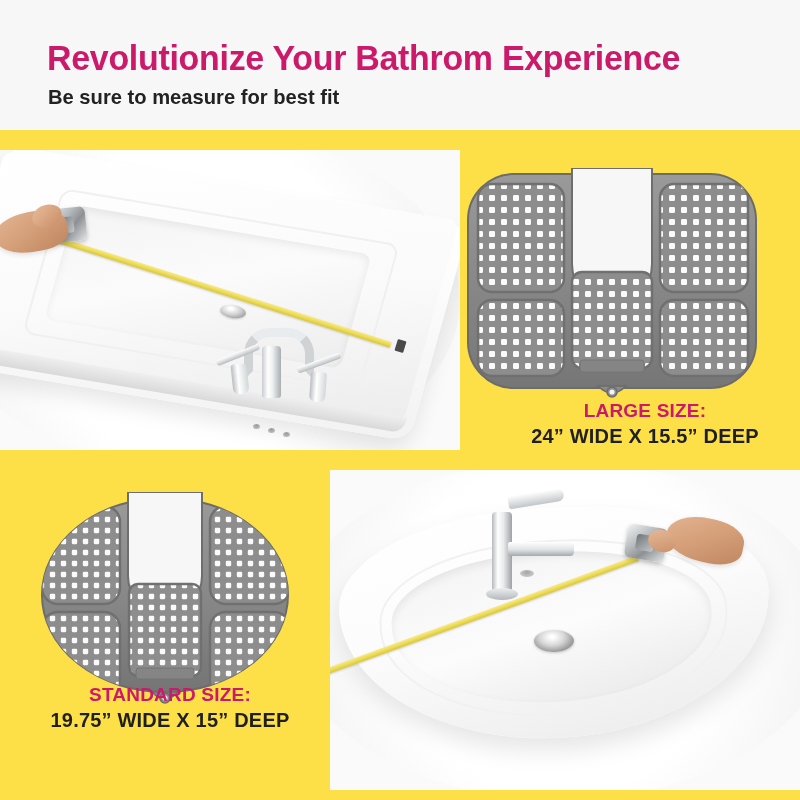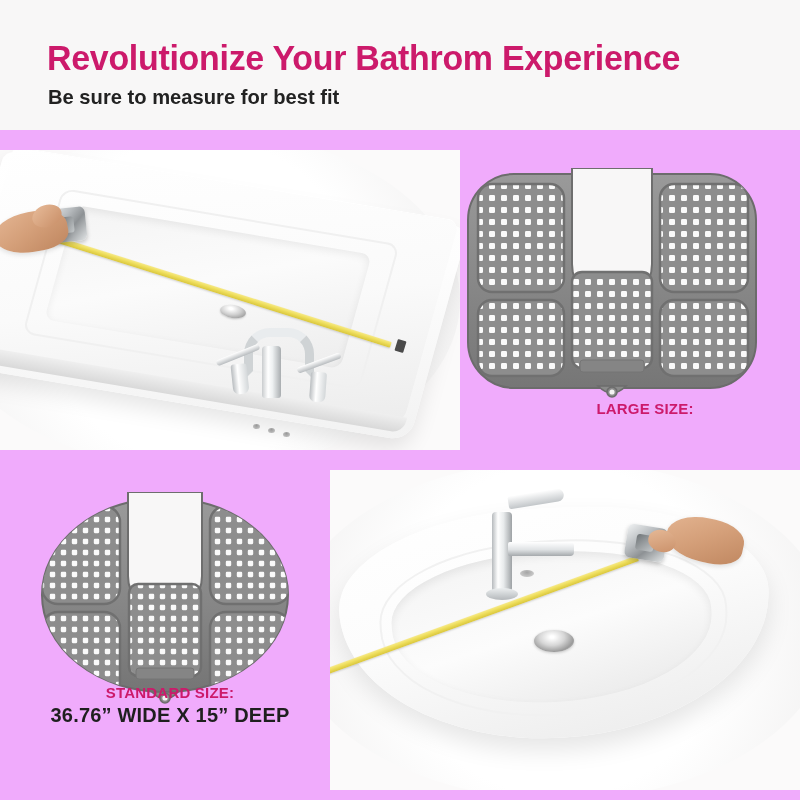--- a/index.html
+++ b/index.html
@@ -7,21 +7,21 @@
     padding: 0;
     background: #ffffff;
   }
   body {
     font-family: "Liberation Sans", sans-serif;
   }
   .page {
     position: relative;
     width: 800px;
     height: 800px;
-    background: #f0abfc;
+    background: #fde047;
     overflow: hidden;
   }
 
   
   .header {
     position: absolute;
     left: 0; top: 0;
     width: 800px;
     height: 130px;
     background: #f8f7f7;
@@ -279,21 +279,21 @@
     background: linear-gradient(180deg,#eceff0,#b4b8bb);
   }
 
   
   .mat { position: absolute; }
   .mat-svg { display: block; width: 100%; height: 100%; }
 
   
   .caption { position: absolute; text-align: center; }
   .caption .line1 {
-    font-size: 15px;
+    font-size: 19px;
     font-weight: 700;
     color: #cc1a6b;
     letter-spacing: 0.2px;
     white-space: nowrap;
   }
   .caption .line2 {
     font-size: 20px;
     font-weight: 700;
     color: #1f1f1f;
     letter-spacing: 0.2px;
@@ -377,20 +377,21 @@
       <g>
         <path d="M136,218 q14,14 28,0 Z" fill="#8a8a8a" stroke="#6c6c6c" stroke-width="1.6"></path>
         <circle cx="150" cy="224" r="5" fill="#8a8a8a" stroke="#6c6c6c" stroke-width="1.6"></circle>
         <circle cx="150" cy="224" r="2.6" fill="#f4f3f3"></circle>
       </g>
     </svg>
   </div>
 
   <div class="caption" id="caption-large">
     <div class="line1">LARGE SIZE:</div>
+    <div class="line2">24” WIDE X 15.5” DEEP</div>
   </div>
 
   <div class="mat" id="mat-standard" style="left:36px;top:492px;width:258px;height:216px;">
     <svg class="mat-svg" viewBox="0 0 258 216" xmlns="http://www.w3.org/2000/svg" aria-hidden="true">
       <defs>
         <pattern id="perfS" width="11" height="11" patternUnits="userSpaceOnUse">
           <rect width="11" height="11" fill="#8d8d8d"></rect>
           <rect x="2.8" y="2.8" width="5.4" height="5.4" rx="1.1" fill="#fafafa"></rect>
         </pattern>
         <linearGradient id="matGradS" x1="0" y1="0" x2="0" y2="1">
@@ -422,21 +423,21 @@
       <g>
         <path d="M116,200 q13,14 26,0 Z" fill="#8a8a8a" stroke="#6c6c6c" stroke-width="1.6"></path>
         <circle cx="129" cy="206" r="5" fill="#8a8a8a" stroke="#6c6c6c" stroke-width="1.6"></circle>
         <circle cx="129" cy="206" r="2.6" fill="#f4f3f3"></circle>
       </g>
     </svg>
   </div>
 
   <div class="caption" id="caption-standard">
     <div class="line1">STANDARD SIZE:</div>
-    <div class="line2">36.76” WIDE X 15” DEEP</div>
+    <div class="line2">19.75” WIDE X 15” DEEP</div>
   </div>
 
   <div class="photo" id="photo-basin">
     <div class="glow" style="left:-40px;top:-10px;width:540px;height:340px;"></div>
 
     <div class="basin-body"></div>
     <div class="basin-rim"></div>
     <div class="basin-bowl"></div>
     <div class="basin-overflow"></div>
     <div class="basin-drain"></div>

